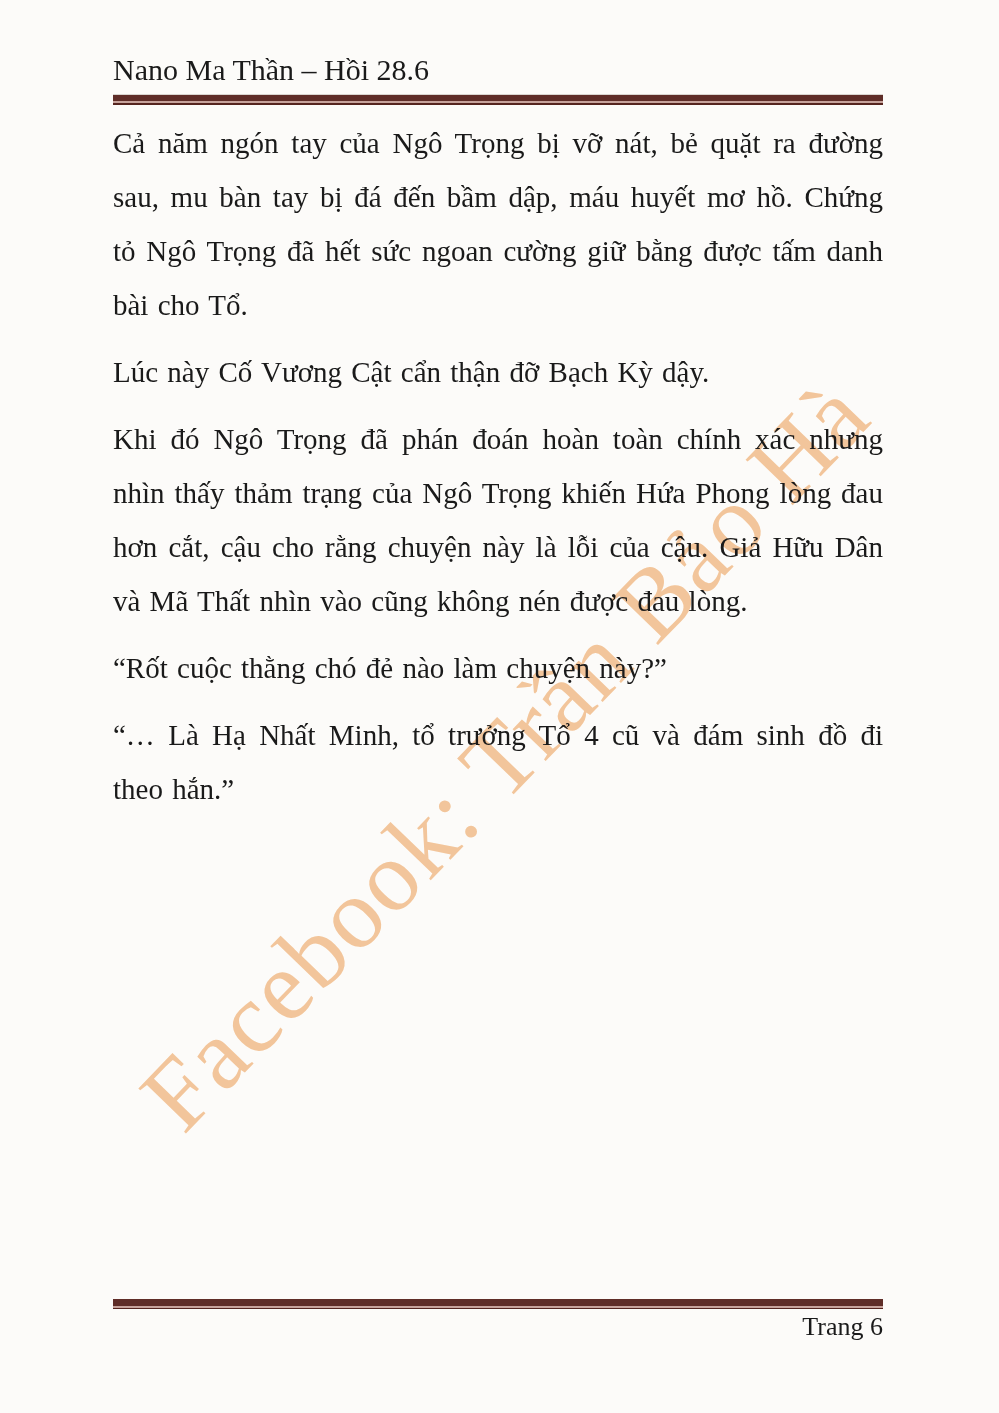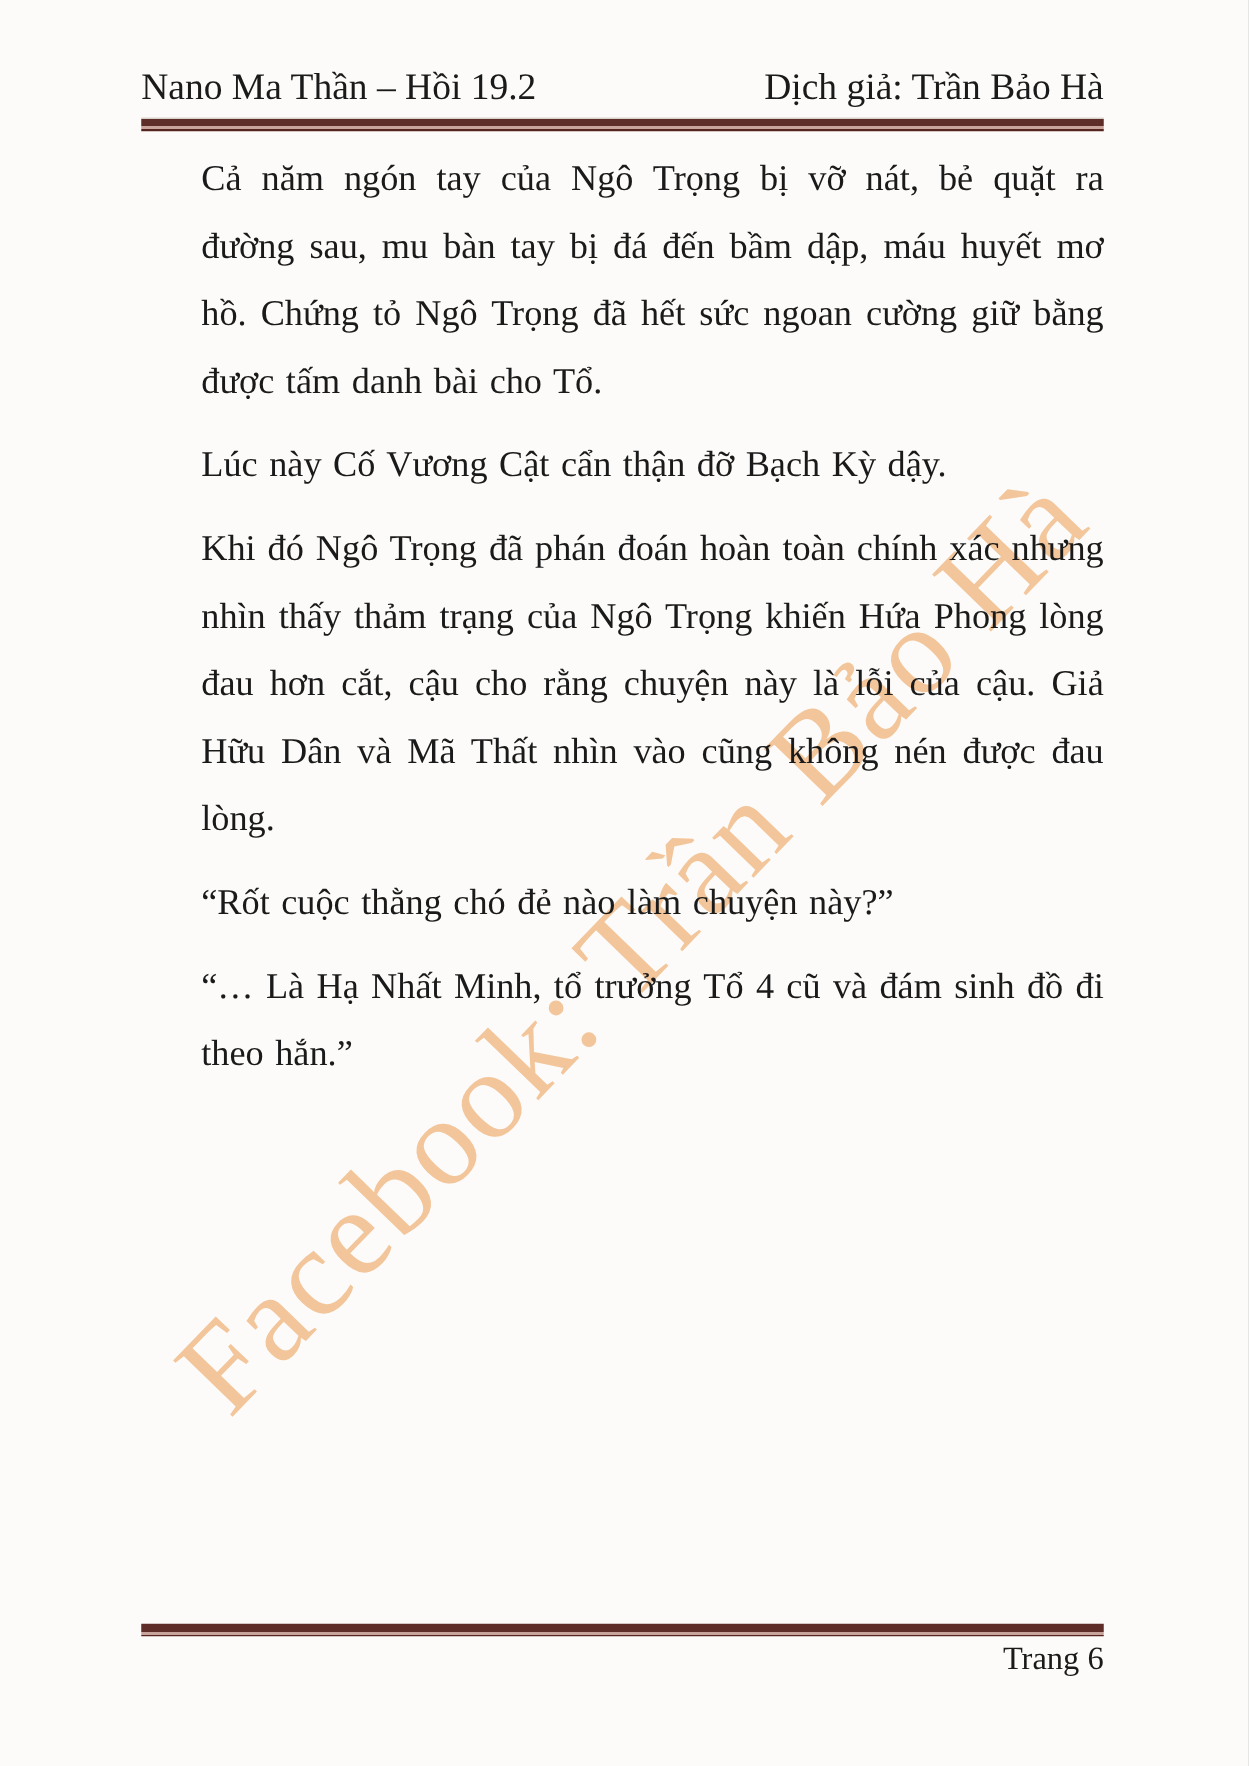--- a/index.html
+++ b/index.html
@@ -59,21 +59,20 @@
     pointer-events:none;
     user-select:none;
   }
 
   
   .content {
     position:absolute;
     left:113px; right:116px; top:104px;
     z-index:2;
     padding-top:12px;
-    margin-left:48px;
   }
   .content p {
     margin:0 0 13px 0;
     font-size:29px;
     line-height:54px;
     text-align:justify;
     word-spacing:2px;
   }
 
   
@@ -87,22 +86,21 @@
   }
 </style>
 </head>
 <body>
 
 <div class="page">
 
   <div class="watermark">Facebook: Trần Bảo Hà</div>
 
   <div class="header">
-    <span>Nano Ma Thần – Hồi 19.2</span>
-    <span>Dịch giả: Trần Bảo Hà</span>
+    <span>Nano Ma Thần – Hồi 28.6</span>
   </div>
 
   <div class="rule header-rule"></div>
 
   <div class="content">
     <p>Cả năm ngón tay của Ngô Trọng bị vỡ nát, bẻ quặt ra đường sau, mu bàn tay bị đá đến bầm dập, máu huyết mơ hồ. Chứng tỏ Ngô Trọng đã hết sức ngoan cường giữ bằng được tấm danh bài cho Tổ.</p>
     <p>Lúc này Cố Vương Cật cẩn thận đỡ Bạch Kỳ dậy.</p>
     <p>Khi đó Ngô Trọng đã phán đoán hoàn toàn chính xác nhưng nhìn thấy thảm trạng của Ngô Trọng khiến Hứa Phong lòng đau hơn cắt, cậu cho rằng chuyện này là lỗi của cậu. Giả Hữu Dân và Mã Thất nhìn vào cũng không nén được đau lòng.</p>
     <p>“Rốt cuộc thằng chó đẻ nào làm chuyện này?”</p>
     <p>“… Là Hạ Nhất Minh, tổ trưởng Tổ 4 cũ và đám sinh đồ đi theo hắn.”</p>

